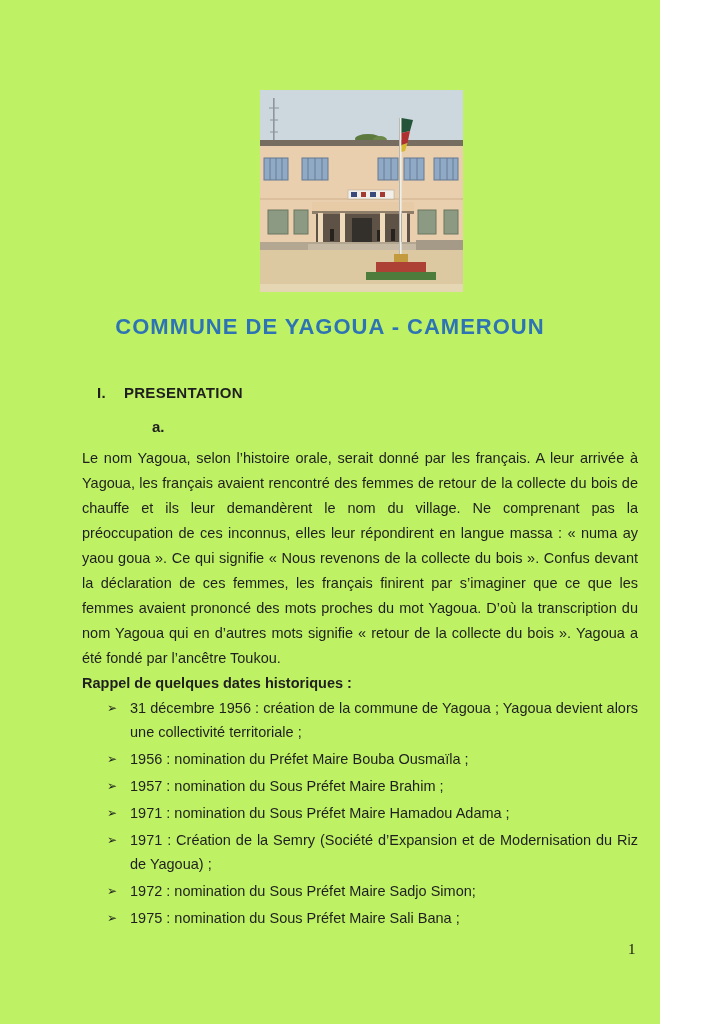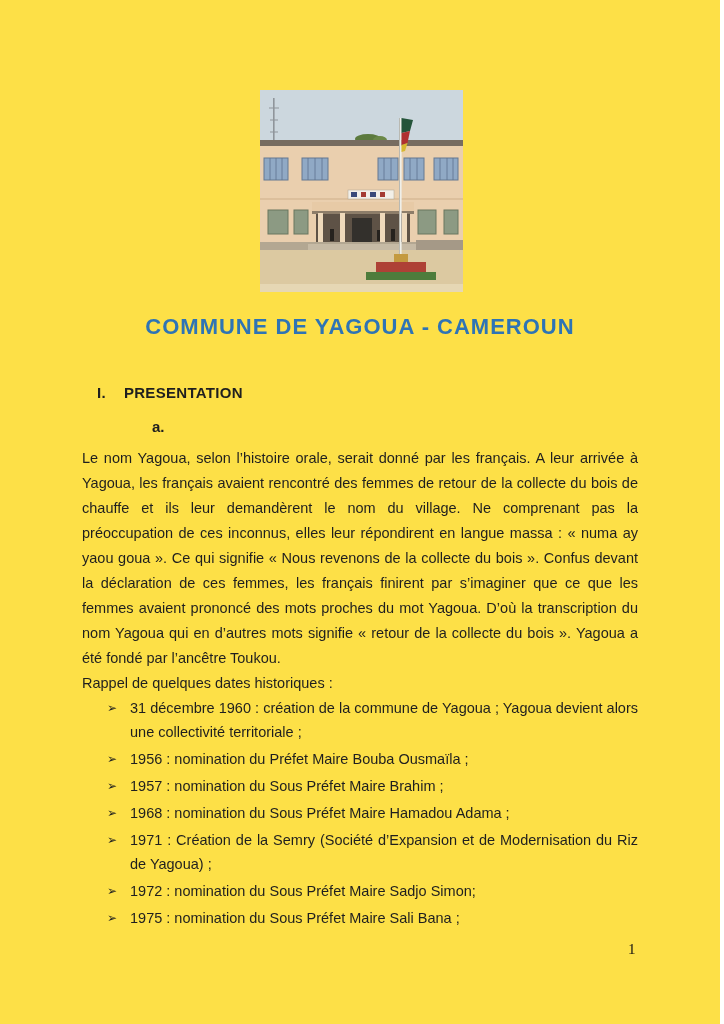--- a/index.html
+++ b/index.html
@@ -1,21 +1,21 @@
 <!DOCTYPE html>
 <html style="--title-color: #2e74b5; --text-color: #1f1f1f;"><head>
 <meta charset="utf-8">
 <style>
   * { margin: 0; padding: 0; box-sizing: border-box; }
   html, body { background: #ffffff; }
   .page {
     position: relative;
-    width: 720px;
+    width: 660px;
     height: 1024px;
-    background: #fde047;
+    background: #bef264;
     font-family: "Liberation Sans", "DejaVu Sans", sans-serif;
     color: var(--text-color, #1f1f1f);
     overflow: hidden;
   }
   .photo {
     position: absolute;
     left: 260px;
     top: 90px;
     width: 203px;
     height: 202px;
@@ -57,20 +57,21 @@
     left: 82px;
     width: 556px;
     font-size: 14.5px;
     line-height: 25px;
   }
   .body-paragraph {
     text-align: justify;
   }
   .list-intro {
     text-align: left;
+    font-weight: bold;
   }
   .dates-list {
     list-style: none;
     padding-left: 25px;
   }
   .date-item {
     display: flex;
     line-height: 24px;
     margin-bottom: 3px;
   }
@@ -199,33 +200,33 @@
   <div class="subsection-heading">
     <span>a.</span>
   </div>
 
   <div class="text-column">
     <p class="body-paragraph">Le nom Yagoua, selon l’histoire orale, serait donné par les français. A leur arrivée à Yagoua, les français avaient rencontré des femmes de retour de la collecte du bois de chauffe et ils leur demandèrent le nom du village. Ne comprenant pas la préoccupation de ces inconnus, elles leur répondirent en langue massa : « numa ay yaou goua ». Ce qui signifie « Nous revenons de la collecte du bois ». Confus devant la déclaration de ces femmes, les français finirent par s’imaginer que ce que les femmes avaient prononcé des mots proches du mot Yagoua. D’où la transcription du nom Yagoua qui en d’autres mots signifie « retour de la collecte du bois ». Yagoua a été fondé par l’ancêtre Toukou.</p>
     <p class="list-intro">Rappel de quelques dates historiques :</p>
     <ul class="dates-list">
       <li class="date-item">
         <span class="bullet">➢</span>
-        <span class="date-text">31 décembre 1960 : création de la commune de Yagoua ; Yagoua devient alors une collectivité territoriale ;</span>
+        <span class="date-text">31 décembre 1956 : création de la commune de Yagoua ; Yagoua devient alors une collectivité territoriale ;</span>
       </li>
       <li class="date-item">
         <span class="bullet">➢</span>
         <span class="date-text">1956 : nomination du Préfet Maire Bouba Ousmaïla ;</span>
       </li>
       <li class="date-item">
         <span class="bullet">➢</span>
         <span class="date-text">1957 : nomination du Sous Préfet Maire Brahim ;</span>
       </li>
       <li class="date-item">
         <span class="bullet">➢</span>
-        <span class="date-text">1968 : nomination du Sous Préfet Maire Hamadou Adama ;</span>
+        <span class="date-text">1971 : nomination du Sous Préfet Maire Hamadou Adama ;</span>
       </li>
       <li class="date-item">
         <span class="bullet">➢</span>
         <span class="date-text">1971 : Création de la Semry (Société d’Expansion et de Modernisation du Riz de Yagoua) ;</span>
       </li>
       <li class="date-item">
         <span class="bullet">➢</span>
         <span class="date-text">1972 : nomination du Sous Préfet Maire Sadjo Simon;</span>
       </li>
       <li class="date-item">

